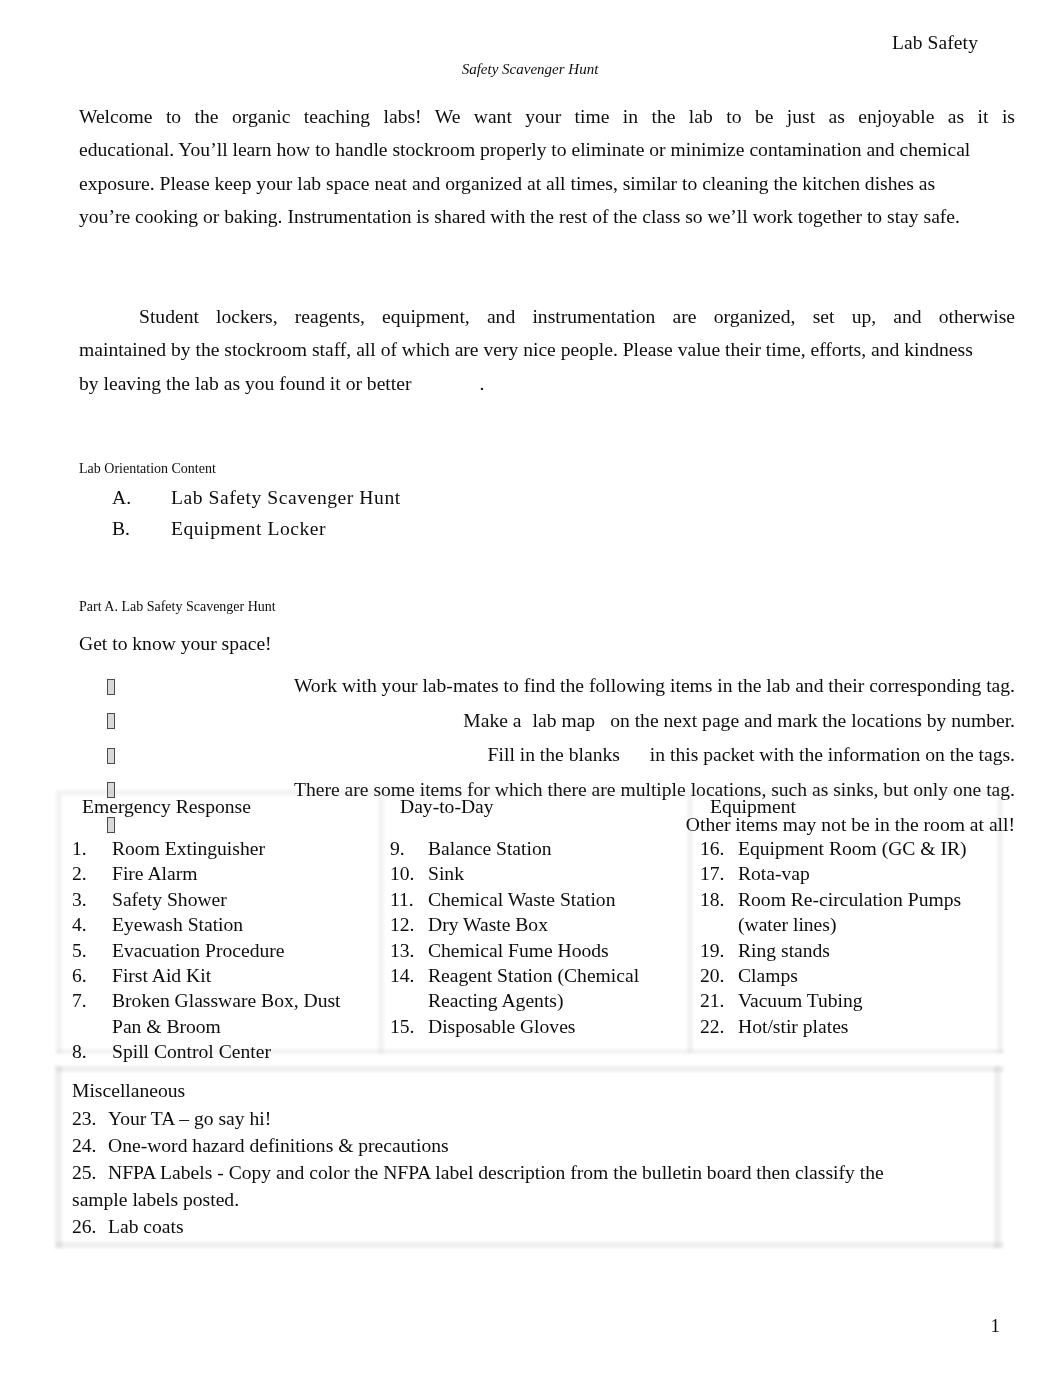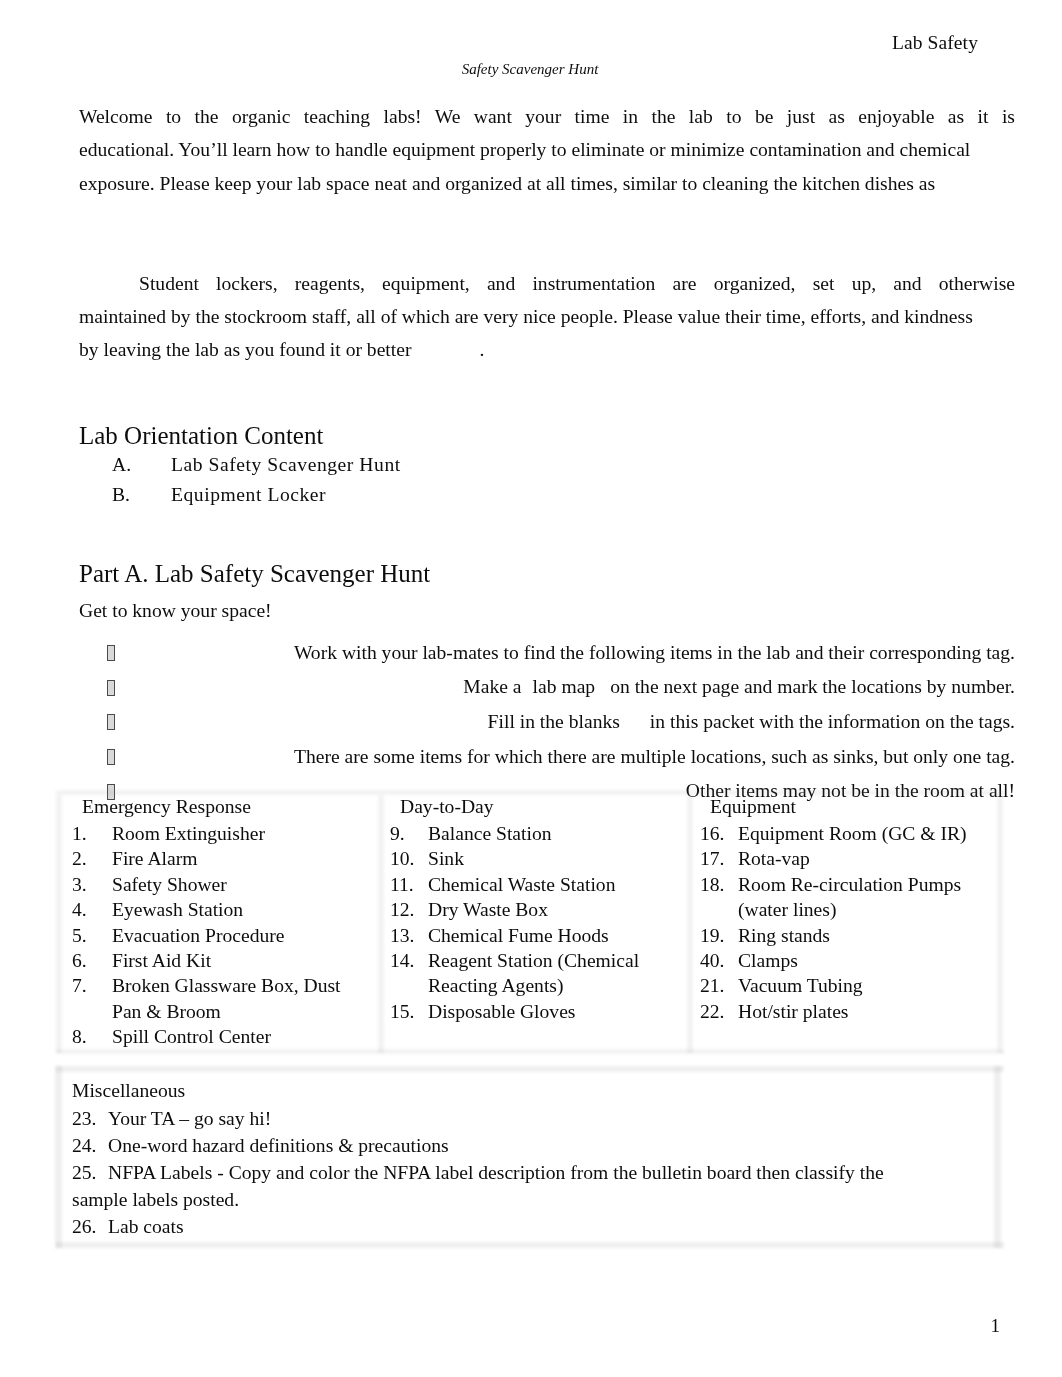--- a/index.html
+++ b/index.html
@@ -95,21 +95,21 @@
 
   
   .blank-gap { display: inline-block; }
 
   
   h2.sect {
     position: relative;
     display: inline-block;
     margin: 0;
     font-weight: normal;
-    font-size: 25px;
+    font-size: 14px;
     line-height: 28px;
   }
 
   
   ol.alpha {
     margin: 0;
     padding: 0;
     list-style: none;
   }
   ol.alpha li {
@@ -200,21 +200,21 @@
     pointer-events: none;
   }
   .hsep-top { top: -4px; }
   .hsep-bot { top: 255px; }
 
   .col-head {
     position: relative;
     display: inline-block;
     font-size: 19.6px;
     line-height: 27px;
-    margin-bottom: 1px;
+    margin-bottom: 16px;
     margin-left: 10px;
   }
   ol.numlist {
     margin: 0;
     padding: 0;
     list-style: none;
   }
   ol.numlist li {
     position: relative;
     font-size: 19.6px;
@@ -293,22 +293,23 @@
 
   <div class="doc-title-wrap">
     <span class="doc-title ghost">Safety Scavenger Hunt</span>
   </div>
 
   <div class="content">
 
     
     <p class="body-par">
       <span class="justline">Welcome to the organic teaching labs!        We want your time in the lab to be just as enjoyable as it is</span>
-      <span class="justline tight">educational. You’ll learn how to handle equipment properly to eliminate or minimize contamination and chemical</span>
+      <span class="justline tight">educational. You’ll learn how to handle stockroom properly to eliminate or minimize contamination and chemical</span>
       <span class="justline tight">exposure. Please keep your lab space neat and organized at all times, similar to cleaning the kitchen dishes as</span>
+      <span class="justline tight">you’re cooking or baking. Instrumentation is shared with the rest of the class so we’ll work together to stay safe.</span>
     </p>
 
     <div class="par-gap"></div>
     <div style="height:33px"></div>
 
     
     <p class="body-par">
       <span class="justline"><span class="lead-indent"></span><span>Student lockers, reagents, equipment, and instrumentation are organized, set up, and otherwise</span></span>
       <span class="justline tight">maintained by the stockroom staff, all of which are very nice people. Please value their time, efforts, and kindness</span>
       <span class="justline tight"><span>by leaving the lab as you found it or better</span><span class="blank-gap" style="width:68px"></span><span>.</span></span>
@@ -398,21 +399,21 @@
         </ol>
       </div>
 
       <div class="col col-3">
         <div class="col-head ghost">Equipment</div>
         <ol class="numlist wide">
           <li><span class="num">16.</span><span>Equipment Room (GC &amp; IR)</span></li>
           <li><span class="num">17.</span><span>Rota-vap</span></li>
           <li><span class="num">18.</span><span>Room Re-circulation Pumps</span><span class="cont">(water lines)</span></li>
           <li><span class="num">19.</span><span>Ring stands</span></li>
-          <li><span class="num">40.</span><span>Clamps</span></li>
+          <li><span class="num">20.</span><span>Clamps</span></li>
           <li><span class="num">21.</span><span>Vacuum Tubing</span></li>
           <li><span class="num">22.</span><span>Hot/stir plates</span></li>
         </ol>
       </div>
 
     </div>
   </div>
 
   <div class="misc-block">
     <div class="misc-frame-top"></div>

